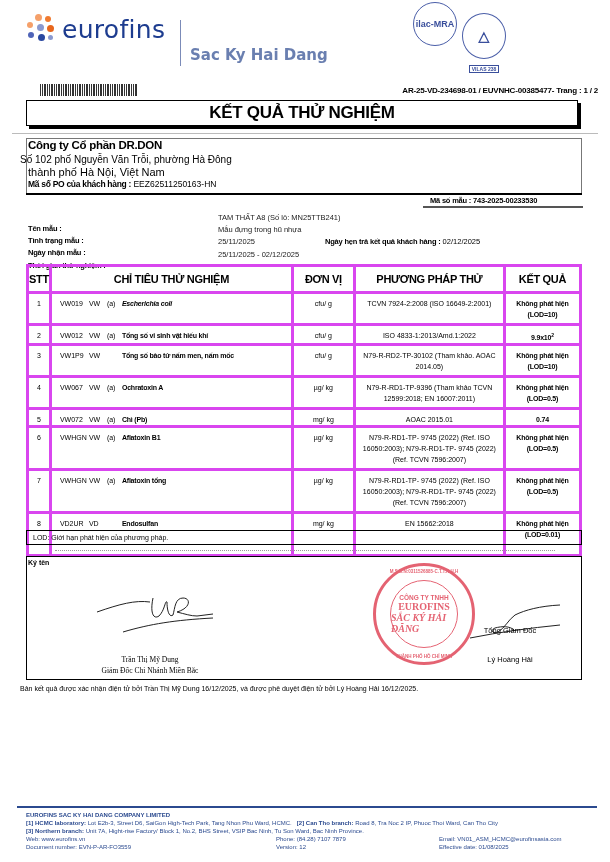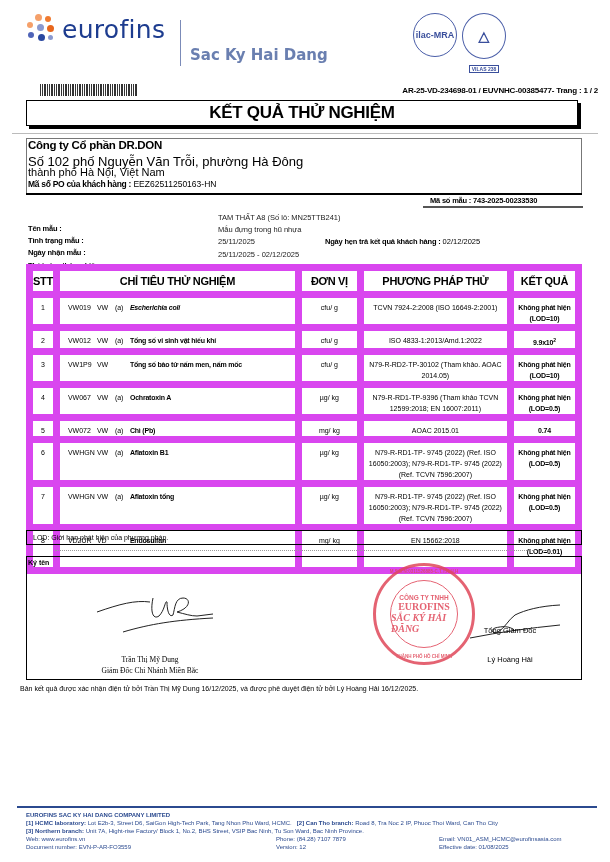--- a/index.html
+++ b/index.html
@@ -9,51 +9,51 @@
 
   
   .logo { left: 26px; top: 14px; display: flex; align-items: center; }
   .logo-dots { width: 30px; height: 30px; position: relative; }
   .logo-dots span { position: absolute; border-radius: 50%; }
   .logo-word { font-family: "DejaVu Sans", sans-serif; font-size: 25px; color: #1d3c8f; margin-left: 6px; letter-spacing: 0.3px; }
   .logo-divider { left: 180px; top: 20px; width: 1px; height: 46px; background: #7b8bb8; }
   .logo-sub { left: 190px; top: 46px; font-size: 15px; font-weight: bold; color: #6a7fb0; font-family: "DejaVu Sans", sans-serif; }
 
   .seal { border: 1.5px solid #4a5ea8; border-radius: 50%; display: flex; align-items: center; justify-content: center; color: #3a4f9c; font-weight: bold; }
-  .seal-ilac { left: 413px; top: 13px; width: 44px; height: 44px; font-size: 9px; }
+  .seal-ilac { left: 413px; top: 2px; width: 44px; height: 44px; font-size: 9px; }
   .seal-boa { left: 462px; top: 13px; width: 44px; height: 46px; font-size: 14px; }
   .vilas { left: 469px; top: 65px; width: 30px; height: 8px; border: 1px solid #3a4f9c; font-size: 5px; color: #3a4f9c; text-align: center; line-height: 6px; font-weight: bold; }
 
   .barcode { left: 40px; top: 84px; width: 98px; height: 12px;
     background: repeating-linear-gradient(90deg, #333 0 1px, #fff 1px 2px, #333 2px 2.5px, #fff 2.5px 4px, #333 4px 6px, #fff 6px 7px); }
   .ref-line { right: 12px; top: 86px; font-size: 8px; font-weight: bold; letter-spacing: -0.2px; }
 
   .title-box { left: 26px; top: 100px; width: 552px; height: 26px; border: 1px solid #000; box-shadow: 3px 3px 0 #000; display: flex; align-items: center; justify-content: center; font-size: 17px; font-weight: bold; letter-spacing: -0.3px; }
   .sep-gray { left: 12px; top: 133px; width: 586px; height: 1px; background: #bbb; }
 
   
   .cust-box { left: 26px; top: 138px; width: 556px; height: 56px; border: 1px solid #777; border-bottom: none; }
   .cust-name { left: 28px; top: 139px; font-size: 11.5px; font-weight: bold; letter-spacing: -0.3px; }
-  .cust-addr1 { left: 28px; top: 154px; font-size: 13px; text-align: right; }
+  .cust-addr1 { left: 20px; top: 154px; font-size: 10px; text-align: right; }
   .cust-addr2 { left: 28px; top: 166px; font-size: 11px; }
   .cust-po { left: 28px; top: 179px; font-size: 8.5px; }
   .cust-po b { letter-spacing: -0.3px; }
   .thick-line { left: 26px; top: 193px; width: 556px; height: 1.5px; background: #000; }
 
   .sample-no { left: 430px; top: 196px; font-size: 7.5px; font-weight: bold; letter-spacing: -0.2px; }
   .sample-no-line { left: 423px; top: 206px; width: 160px; height: 2px; background: #555; }
 
   .info-label { left: 28px; font-size: 7.5px; font-weight: bold; letter-spacing: -0.2px; margin-top: 11px; }
   .info-val { left: 218px; font-size: 7.5px; color: #222; }
   .info-due { left: 314px; top: 237px; font-size: 7.5px; margin-left: 11px; }
   .info-due b { letter-spacing: -0.2px; }
 
   
   table.results { position: absolute; left: 26px; top: 264px; width: 556px; border-collapse: collapse; font-size: 7px; }
-  table.results th, table.results td { border: 7px solid #d946ef; }
+  table.results th, table.results td { border: 3px solid #d946ef; }
   table.results th { height: 27px; font-size: 11px; font-weight: bold; letter-spacing: -0.3px; text-align: center; }
   table.results td { vertical-align: top; padding-top: 4px; line-height: 11px; }
   td.stt { text-align: center; width: 22px; }
   td.crit { width: 242px; padding-left: 8px; white-space: nowrap; }
   td.crit .code { display: inline-block; width: 29px; }
   td.crit .mat { display: inline-block; width: 18px; }
   td.crit .acc { display: inline-block; width: 15px; }
   td.crit .name { font-weight: bold; letter-spacing: -0.2px; }
   td.crit .name.it { font-style: italic; }
   td.unit { width: 62px; text-align: center; }

